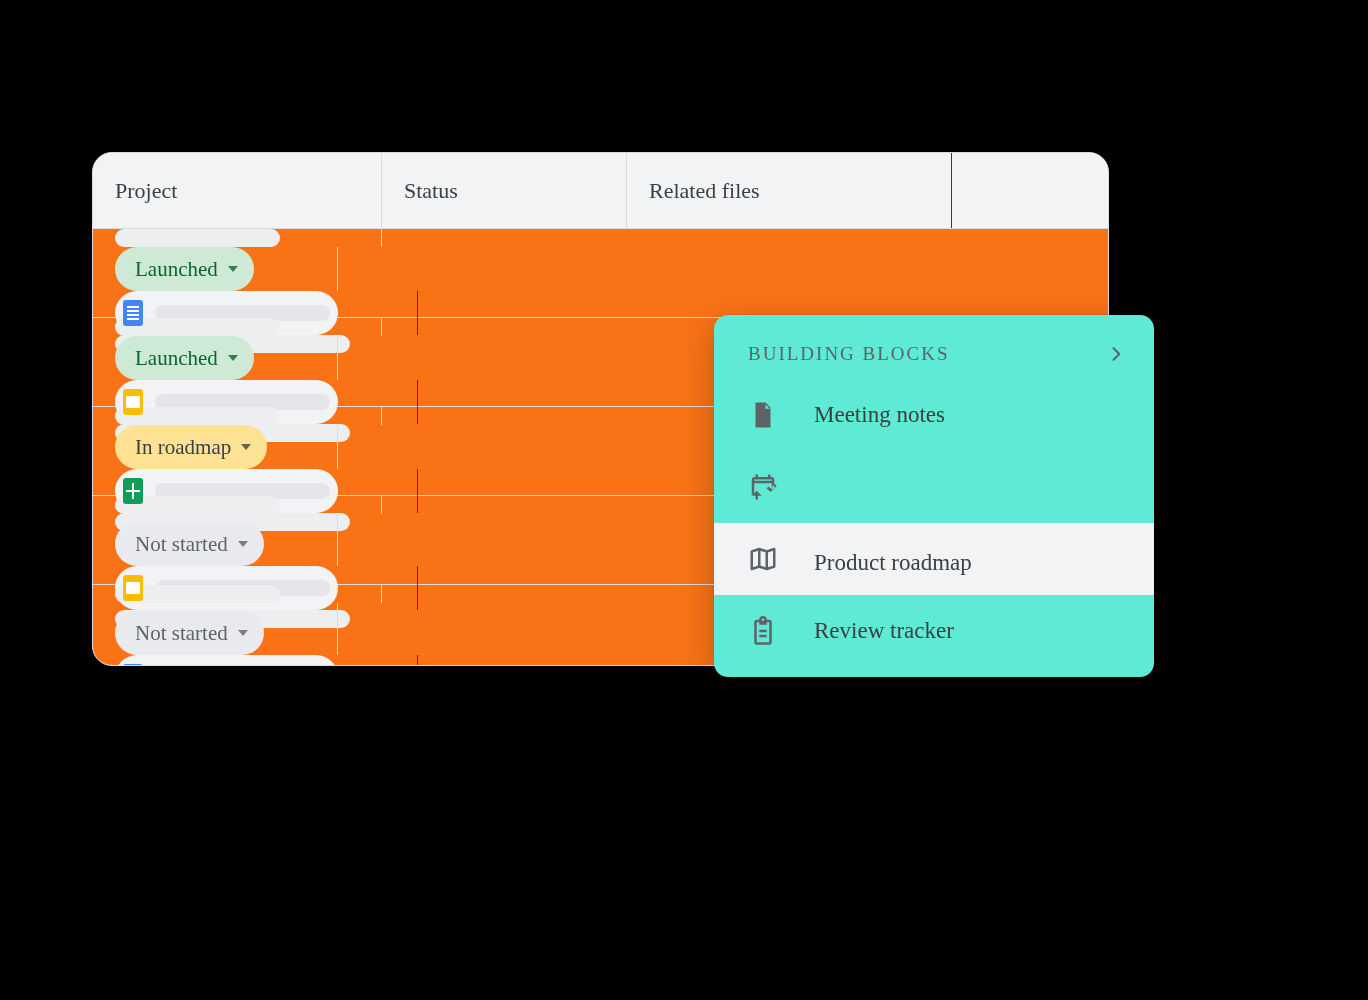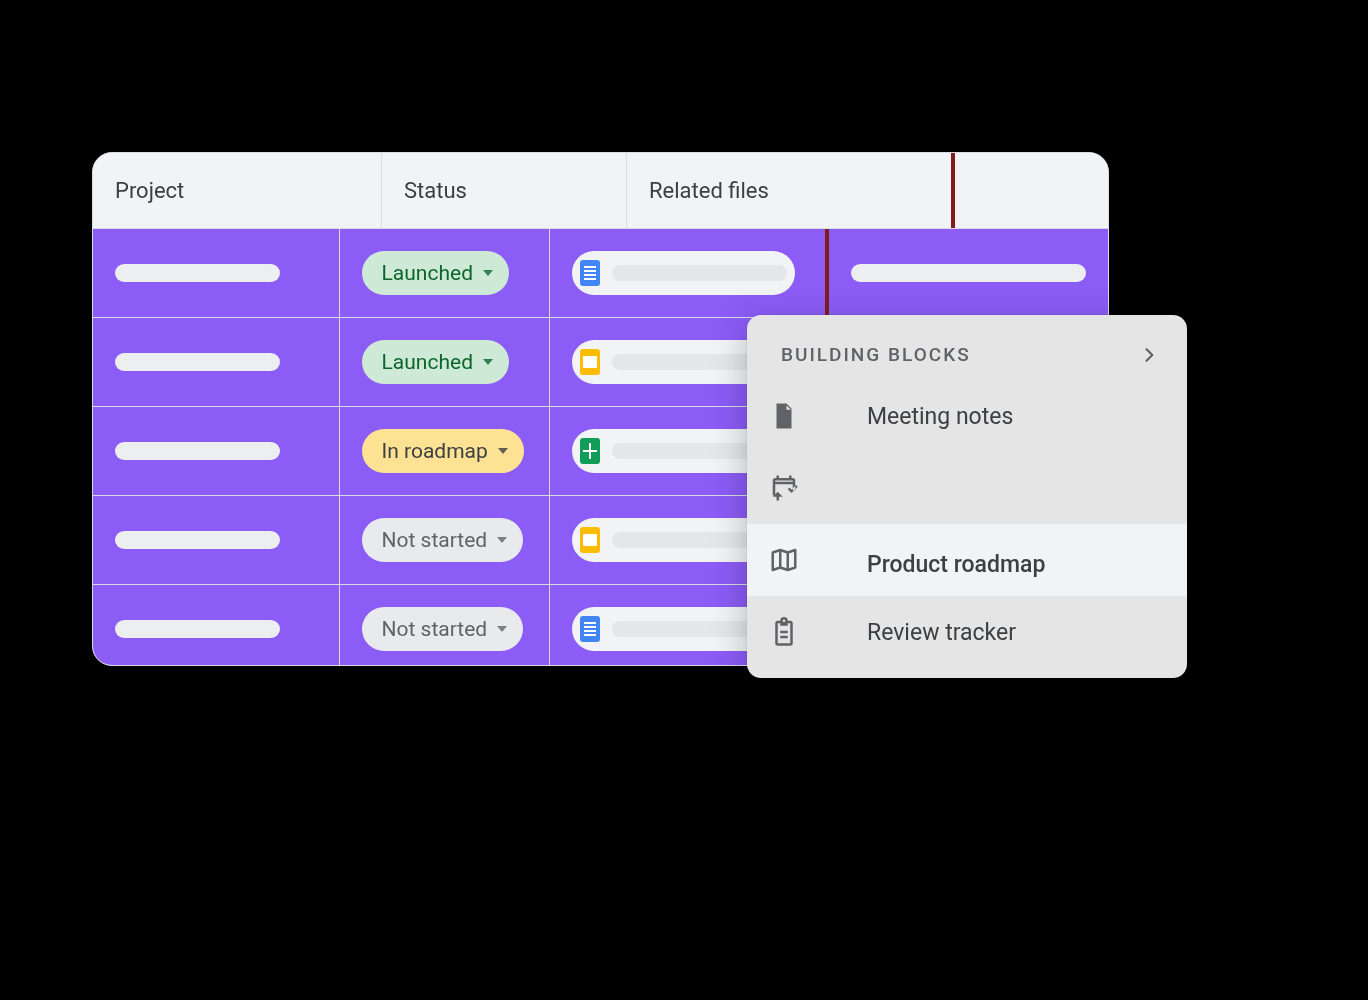--- a/index.html
+++ b/index.html
@@ -1,47 +1,47 @@
 <!DOCTYPE html>
 <html><head>
 <meta charset="utf-8">
 <style>
   html,body{margin:0;padding:0;width:1368px;height:1000px;background:#000;
     font-family:"Google Sans","Product Sans",Roboto,Arial,sans-serif;}
-  .stage{position:relative;width:1368px;height:1000px;}
+  .stage{position:relative;width:1368px;height:1000px;font-family:Liberation Serif, serif;}
 
   
   .table-card{
     position:absolute; left:92px; top:152px;
     width:1015px; height:512px;
     background:#fff; border:1px solid #dadce0; border-radius:20px;
     overflow:hidden;
     box-shadow:0 1px 3px rgba(0,0,0,.08);
   }
   .thead-row,.tbody-row{display:flex;}
   .thead-row{height:75px;background:#f1f3f4;}
-  .tbody-row{height:88px;background:#8b5cf6;border-top:1px solid #dadce0;}
+  .tbody-row{height:88px;background:#f97316;border-top:1px solid #dadce0;flex-direction:column;}
   .thead-row:first-child{border-top:none;}
   .cell{display:flex;align-items:center;padding:0 22px;font-size:22px;color:#3c4043;}
   .thead-row .cell{font-weight:400;color:#3c4043;}
   .col-project{width:244px;border-right:1px solid #dadce0;}
   .col-status {width:200px;border-right:1px solid #dadce0;}
-  .col-files  {width:280px;border-right:4px solid #7f1d1d;}
+  .col-files  {width:280px;border-right:1px solid #7f1d1d;}
   .col-notes  {flex:1;}
 
   .skeleton{height:18px;border-radius:10px;background:#eceef0;}
   .sk-project{width:165px;}
   .sk-notes  {width:235px;}
 
   .status-pill{display:inline-flex;align-items:center;height:44px;padding:0 16px 0 20px;
     border-radius:22px;font-size:21px;}
   .status-pill .caret{margin-left:10px;}
   .pill-launched{background:#ceead6;color:#0d652d;}
   .pill-progress{background:#fde293;color:#3c4043;}
-  .pill-notstarted{background:#e9eaed;color:#5f6368;}
+  .pill-notstarted{background:#e9eaed;color:#5f6368;margin-top:8px;}
 
   .caret{width:0;height:0;border-left:5px solid transparent;border-right:5px solid transparent;
     border-top:6px solid currentColor;opacity:.8;}
 
   .file-chip{display:inline-flex;align-items:center;height:36px;padding:4px 8px;
     border-radius:22px;background:#f1f3f4;}
   .file-chip .skeleton{width:175px;margin-left:12px;height:16px;background:#e4e6e9;}
   .file-icon{width:20px;height:26px;border-radius:3px;position:relative;}
   .file-icon::after{content:"";position:absolute;}
   .fi-doc{background:#4285f4;}
@@ -50,30 +50,30 @@
   .fi-slide{background:#fbbc04;}
   .fi-slide::after{left:3px;right:3px;top:7px;bottom:7px;background:#fff;border-radius:1px;}
   .fi-sheet{background:#0f9d58;}
   .fi-sheet::after{left:3px;right:3px;top:5px;bottom:5px;
     background:
       linear-gradient(#fff,#fff) left 50%/100% 2px no-repeat,
       linear-gradient(#fff,#fff) 50% top/2px 100% no-repeat;}
 
   
   .popover{
-    position:absolute; left:747px; top:315px;
-    width:440px; background:#e5e5e5; border-radius:14px;
+    position:absolute; left:714px; top:315px;
+    width:440px; background:#5eead4; border-radius:14px;
     padding:24px 0 10px;
     box-shadow:0 10px 35px rgba(0,0,0,.25),0 0 0 1px rgba(0,0,0,.04);
   }
   .pop-header{display:flex;align-items:center;justify-content:space-between;
     padding:4px 28px 14px 34px;}
   .pop-header .title{font-size:19px;letter-spacing:2px;color:#5f6368;font-weight:500;}
   .pop-header .chev{color:#5f6368;}
-  .pop-item{display:flex;align-items:center;height:72px;padding:0 20px;cursor:pointer;gap:32px;}
+  .pop-item{display:flex;align-items:center;height:72px;padding:0 32px;cursor:pointer;}
   .pop-item:hover,.pop-item.selected{background:#f1f3f4;}
   .pop-item .label{font-size:23px;color:#3c4043;margin-left:34px;}
   .pop-item.selected .label{font-weight:500;margin-top:8px;}
   .pop-icon{width:34px;height:34px;color:#5f6368;display:flex;align-items:center;justify-content:center;}
 
   svg{display:block;}
 </style>
 </head>
 <body>
 

